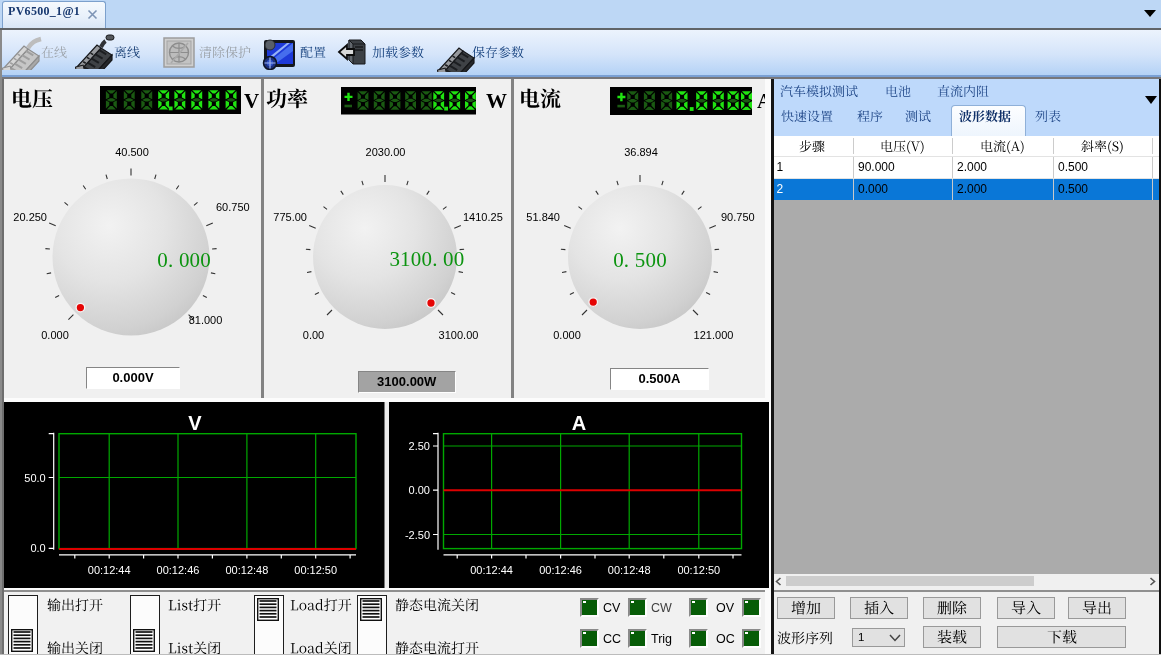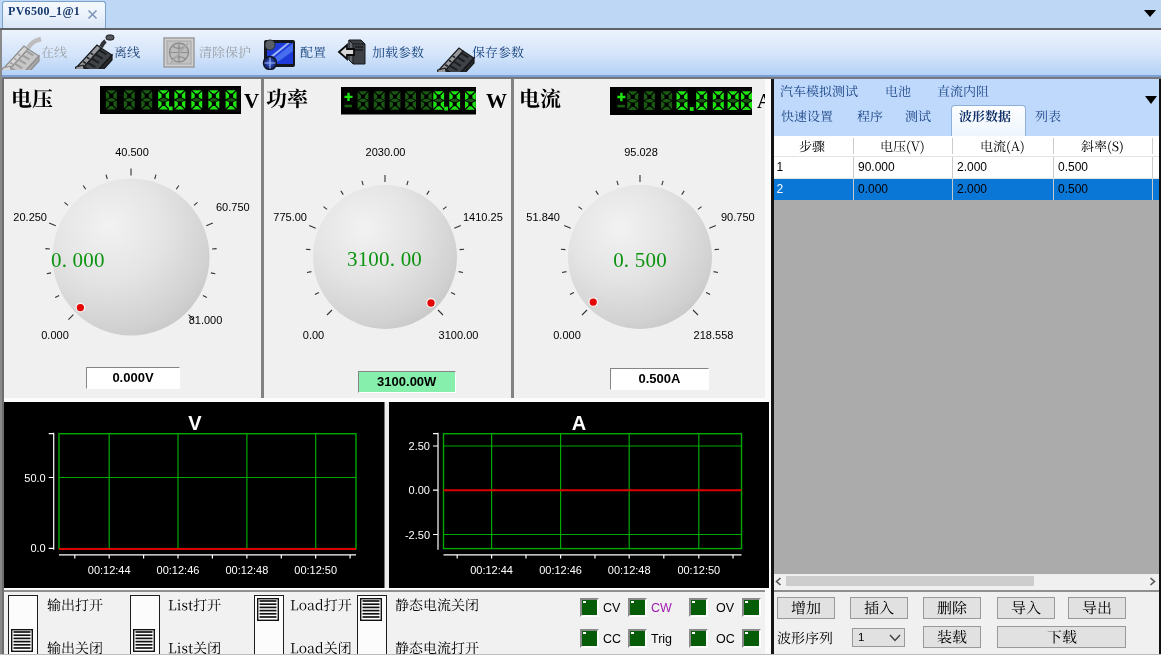--- a/index.html
+++ b/index.html
@@ -314,66 +314,66 @@
 <stop offset="0%" stop-color="#f2f2f2"></stop>
         <stop offset="40%" stop-color="#e4e4e4"></stop>
         <stop offset="75%" stop-color="#d1d1d1"></stop>
         <stop offset="100%" stop-color="#bdbdbd"></stop>
       </radialGradient>
     </defs>
     <path d="M57.4 172.6L52.4 177.6 M43.1 153.4L39.2 155.5 M35.1 130.9L30.7 131.8 M33.9 107.0L29.4 106.6 M39.7 83.8L33.2 81.1 M52.0 63.3L48.5 60.4 M69.7 47.2L67.2 43.5 M91.3 37.0L90.0 32.7 M115.0 33.5L115.0 26.5 M138.7 37.0L140.0 32.7 M160.3 47.2L162.8 43.5 M178.0 63.3L181.5 60.4 M190.3 83.8L196.8 81.1 M196.1 107.0L200.6 106.6 M194.9 130.9L199.3 131.8 M186.9 153.4L190.8 155.5 M172.6 172.6L177.6 177.6" stroke="#333" stroke-width="1.1" fill="none"></path>
     <circle cx="115" cy="115" r="78.5" fill="url(#kg131)"></circle>
     <circle cx="64.4" cy="165.6" r="4.3" fill="#e60505" stroke="#f4f4f4" stroke-width="1.3"></circle>
   </svg>
-<div style="position:absolute;left:51px;top:247.5px;width:160px;text-align:left;font:21px 'Liberation Serif',serif;color:#0c9410;letter-spacing:0.2px;white-space:pre">0. 000</div>
+<div style="position:absolute;left:51px;top:247.5px;width:160px;text-align:right;font:21px 'Liberation Serif',serif;color:#0c9410;letter-spacing:0.2px;white-space:pre">0. 000</div>
 <div style="position:absolute;left:72px;top:145.5px;width:120px;text-align:center;font:11px 'Liberation Sans',sans-serif;color:#000">40.500</div>
 <div style="position:absolute;left:-73px;top:211px;width:120px;text-align:right;font:11px 'Liberation Sans',sans-serif;color:#000">20.250</div>
 <div style="position:absolute;left:216px;top:201px;width:120px;font:11px 'Liberation Sans',sans-serif;color:#000">60.750</div>
 <div style="position:absolute;left:-5px;top:328.5px;width:120px;text-align:center;font:11px 'Liberation Sans',sans-serif;color:#000">0.000</div>
 <div style="position:absolute;left:145.5px;top:314px;width:120px;text-align:center;font:11px 'Liberation Sans',sans-serif;color:#000">81.000</div>
 <svg style="position:absolute;left:269.5px;top:141.5px" width="230" height="230" viewBox="0 0 230 230">
 <defs>
       <radialGradient id="kg384" cx="36%" cy="30%" r="88%">
 <stop offset="0%" stop-color="#f2f2f2"></stop>
         <stop offset="40%" stop-color="#e4e4e4"></stop>
         <stop offset="75%" stop-color="#d1d1d1"></stop>
         <stop offset="100%" stop-color="#bdbdbd"></stop>
       </radialGradient>
     </defs>
     <path d="M62.0 168.0L57.0 173.0 M48.9 150.4L44.9 152.5 M41.4 129.6L37.0 130.5 M40.4 107.6L35.9 107.2 M45.7 86.3L39.2 83.6 M57.0 67.4L53.5 64.6 M73.3 52.6L70.8 48.9 M93.2 43.2L91.9 38.9 M115.0 40.0L115.0 33.0 M136.8 43.2L138.1 38.9 M156.7 52.6L159.2 48.9 M173.0 67.4L176.5 64.6 M184.3 86.3L190.8 83.6 M189.6 107.6L194.1 107.2 M188.6 129.6L193.0 130.5 M181.1 150.4L185.1 152.5 M168.0 168.0L173.0 173.0" stroke="#333" stroke-width="1.1" fill="none"></path>
     <circle cx="115" cy="115" r="72" fill="url(#kg384)"></circle>
     <circle cx="161.0" cy="161.0" r="4.3" fill="#e60505" stroke="#f4f4f4" stroke-width="1.3"></circle>
   </svg>
-<div style="position:absolute;left:304.5px;top:247.0px;width:160px;text-align:center;font:21px 'Liberation Serif',serif;color:#0c9410;letter-spacing:0.2px;white-space:pre">3100. 00</div>
+<div style="position:absolute;left:304.5px;top:247.0px;width:160px;text-align:right;font:21px 'Liberation Serif',serif;color:#0c9410;letter-spacing:0.2px;white-space:pre">3100. 00</div>
 <div style="position:absolute;left:325.5px;top:145.5px;width:120px;text-align:center;font:11px 'Liberation Sans',sans-serif;color:#000">2030.00</div>
 <div style="position:absolute;left:187.0px;top:211px;width:120px;text-align:right;font:11px 'Liberation Sans',sans-serif;color:#000">775.00</div>
 <div style="position:absolute;left:463.0px;top:211px;width:120px;font:11px 'Liberation Sans',sans-serif;color:#000">1410.25</div>
 <div style="position:absolute;left:253.5px;top:328.5px;width:120px;text-align:center;font:11px 'Liberation Sans',sans-serif;color:#000">0.00</div>
 <div style="position:absolute;left:398.5px;top:328.5px;width:120px;text-align:center;font:11px 'Liberation Sans',sans-serif;color:#000">3100.00</div>
 <svg style="position:absolute;left:525px;top:142px" width="230" height="230" viewBox="0 0 230 230">
 <defs>
       <radialGradient id="kg640" cx="36%" cy="30%" r="88%">
 <stop offset="0%" stop-color="#f2f2f2"></stop>
         <stop offset="40%" stop-color="#e4e4e4"></stop>
         <stop offset="75%" stop-color="#d1d1d1"></stop>
         <stop offset="100%" stop-color="#bdbdbd"></stop>
       </radialGradient>
     </defs>
     <path d="M62.0 168.0L57.0 173.0 M48.9 150.4L44.9 152.5 M41.4 129.6L37.0 130.5 M40.4 107.6L35.9 107.2 M45.7 86.3L39.2 83.6 M57.0 67.4L53.5 64.6 M73.3 52.6L70.8 48.9 M93.2 43.2L91.9 38.9 M115.0 40.0L115.0 33.0 M136.8 43.2L138.1 38.9 M156.7 52.6L159.2 48.9 M173.0 67.4L176.5 64.6 M184.3 86.3L190.8 83.6 M189.6 107.6L194.1 107.2 M188.6 129.6L193.0 130.5 M181.1 150.4L185.1 152.5 M168.0 168.0L173.0 173.0" stroke="#333" stroke-width="1.1" fill="none"></path>
     <circle cx="115" cy="115" r="72" fill="url(#kg640)"></circle>
     <circle cx="68.2" cy="160.1" r="4.3" fill="#e60505" stroke="#f4f4f4" stroke-width="1.3"></circle>
   </svg>
 <div style="position:absolute;left:560px;top:247.5px;width:160px;text-align:center;font:21px 'Liberation Serif',serif;color:#0c9410;letter-spacing:0.2px;white-space:pre">0. 500</div>
-<div style="position:absolute;left:581px;top:145.5px;width:120px;text-align:center;font:11px 'Liberation Sans',sans-serif;color:#000">95.028</div>
+<div style="position:absolute;left:581px;top:145.5px;width:120px;text-align:center;font:11px 'Liberation Sans',sans-serif;color:#000">36.894</div>
 <div style="position:absolute;left:440px;top:211px;width:120px;text-align:right;font:11px 'Liberation Sans',sans-serif;color:#000">51.840</div>
 <div style="position:absolute;left:721px;top:211px;width:120px;font:11px 'Liberation Sans',sans-serif;color:#000">90.750</div>
 <div style="position:absolute;left:507px;top:328.5px;width:120px;text-align:center;font:11px 'Liberation Sans',sans-serif;color:#000">0.000</div>
-<div style="position:absolute;left:653.5px;top:328.5px;width:120px;text-align:center;font:11px 'Liberation Sans',sans-serif;color:#000">218.558</div>
+<div style="position:absolute;left:653.5px;top:328.5px;width:120px;text-align:center;font:11px 'Liberation Sans',sans-serif;color:#000">121.000</div>
 <div style="position:absolute;left:86px;top:367px;width:94px;height:22px;background:#fff;border:1px solid #fff;border-top:1.5px solid #858585;border-left:1.5px solid #858585;text-align:center;font:bold 13px 'Liberation Sans',sans-serif;color:#000;line-height:20px">0.000V</div>
-<div style="position:absolute;left:357.5px;top:370.5px;width:98.5px;height:22px;background:#86efac;border:1px solid #fff;border-top:1.5px solid #858585;border-left:1.5px solid #858585;text-align:center;font:bold 13px 'Liberation Sans',sans-serif;color:#000;line-height:20px">3100.00W</div>
+<div style="position:absolute;left:357.5px;top:370.5px;width:98.5px;height:22px;background:#a3a3a3;border:1px solid #fff;border-top:1.5px solid #858585;border-left:1.5px solid #858585;text-align:center;font:bold 13px 'Liberation Sans',sans-serif;color:#000;line-height:20px">3100.00W</div>
 <div style="position:absolute;left:610px;top:368px;width:99px;height:22px;background:#fff;border:1px solid #fff;border-top:1.5px solid #858585;border-left:1.5px solid #858585;text-align:center;font:bold 13px 'Liberation Sans',sans-serif;color:#000;line-height:20px">0.500A</div>
 <div style="position:absolute;left:261px;top:79px;width:2.5px;height:322px;background:#828282"></div>
 <div style="position:absolute;left:511px;top:79px;width:2.5px;height:322px;background:#828282"></div>
 <div style="position:absolute;left:0;top:397.8px;width:771.3px;height:4px;background:#fcfcfc"></div>
 <div style="position:absolute;left:0;top:401.8px;width:768.5px;height:186px;background:#ececec"></div>
 <svg style="position:absolute;left:4px;top:401.8px" width="380.5" height="186" viewBox="0 0 380.5 186">
     <rect width="380.5" height="186" fill="#000"></rect>
     <path d="M105.2 31.69999999999999V146.59999999999997 M174 31.69999999999999V146.59999999999997 M242.9 31.69999999999999V146.59999999999997 M311.7 31.69999999999999V146.59999999999997 M55 75.5H352" stroke="#00a800" stroke-width="1.2" fill="none"></path>
     <rect x="55" y="31.69999999999999" width="297" height="114.89999999999998" fill="none" stroke="#00a800" stroke-width="1.4"></rect>
     <path d="M55 146.99999999999994H352" stroke="#dd0000" stroke-width="2"></path>
@@ -478,21 +478,21 @@
 <div style="position:absolute;left:630.5px;top:632px;width:3.2px;height:1.8px;background:#fff"></div>
 <div style="position:absolute;left:689px;top:598px;width:19px;height:19px;background:#075c07;border-top:2px solid #8a8a8a;border-left:2px solid #8a8a8a;border-right:2px solid #fdfdfd;border-bottom:2px solid #fdfdfd"></div>
 <div style="position:absolute;left:692px;top:601px;width:3.2px;height:1.8px;background:#fff"></div>
 <div style="position:absolute;left:689px;top:629px;width:19px;height:19px;background:#075c07;border-top:2px solid #8a8a8a;border-left:2px solid #8a8a8a;border-right:2px solid #fdfdfd;border-bottom:2px solid #fdfdfd"></div>
 <div style="position:absolute;left:692px;top:632px;width:3.2px;height:1.8px;background:#fff"></div>
 <div style="position:absolute;left:742px;top:598px;width:19px;height:19px;background:#075c07;border-top:2px solid #8a8a8a;border-left:2px solid #8a8a8a;border-right:2px solid #fdfdfd;border-bottom:2px solid #fdfdfd"></div>
 <div style="position:absolute;left:745px;top:601px;width:3.2px;height:1.8px;background:#fff"></div>
 <div style="position:absolute;left:742px;top:629px;width:19px;height:19px;background:#075c07;border-top:2px solid #8a8a8a;border-left:2px solid #8a8a8a;border-right:2px solid #fdfdfd;border-bottom:2px solid #fdfdfd"></div>
 <div style="position:absolute;left:745px;top:632px;width:3.2px;height:1.8px;background:#fff"></div>
 <div style="position:absolute;left:603px;top:601px;font:12.5px 'Liberation Sans',sans-serif;color:#000">CV</div>
-<div style="position:absolute;left:651px;top:601px;font:12.5px 'Liberation Sans',sans-serif;color:#a21caf">CW</div>
+<div style="position:absolute;left:651px;top:601px;font:12.5px 'Liberation Sans',sans-serif;color:#404040">CW</div>
 <div style="position:absolute;left:716px;top:601px;font:12.5px 'Liberation Sans',sans-serif;color:#000">OV</div>
 <div style="position:absolute;left:603px;top:632px;font:12.5px 'Liberation Sans',sans-serif;color:#000">CC</div>
 <div style="position:absolute;left:651px;top:632px;font:12.5px 'Liberation Sans',sans-serif;color:#000">Trig</div>
 <div style="position:absolute;left:716px;top:632px;font:12.5px 'Liberation Sans',sans-serif;color:#000">OC</div>
 <div style="position:absolute;left:765px;top:79px;width:6.3px;height:322px;background:#fbfbfb"></div>
 <div style="position:absolute;left:768.5px;top:401px;width:2.8px;height:187px;background:#fbfbfb"></div>
 <div style="position:absolute;left:765px;top:588px;width:6.3px;height:67px;background:#fbfbfb"></div>
 <div style="position:absolute;left:771.3px;top:79px;width:2.7px;height:576px;background:#141414"></div>
 <div style="position:absolute;left:774px;top:79px;width:384.5px;height:57px;background:#bed9fb"></div>
 <svg style="position:absolute;left:780.0px;top:80.9px;" width="80.0" height="19.0" viewBox="0 0 80.0 19.0">

